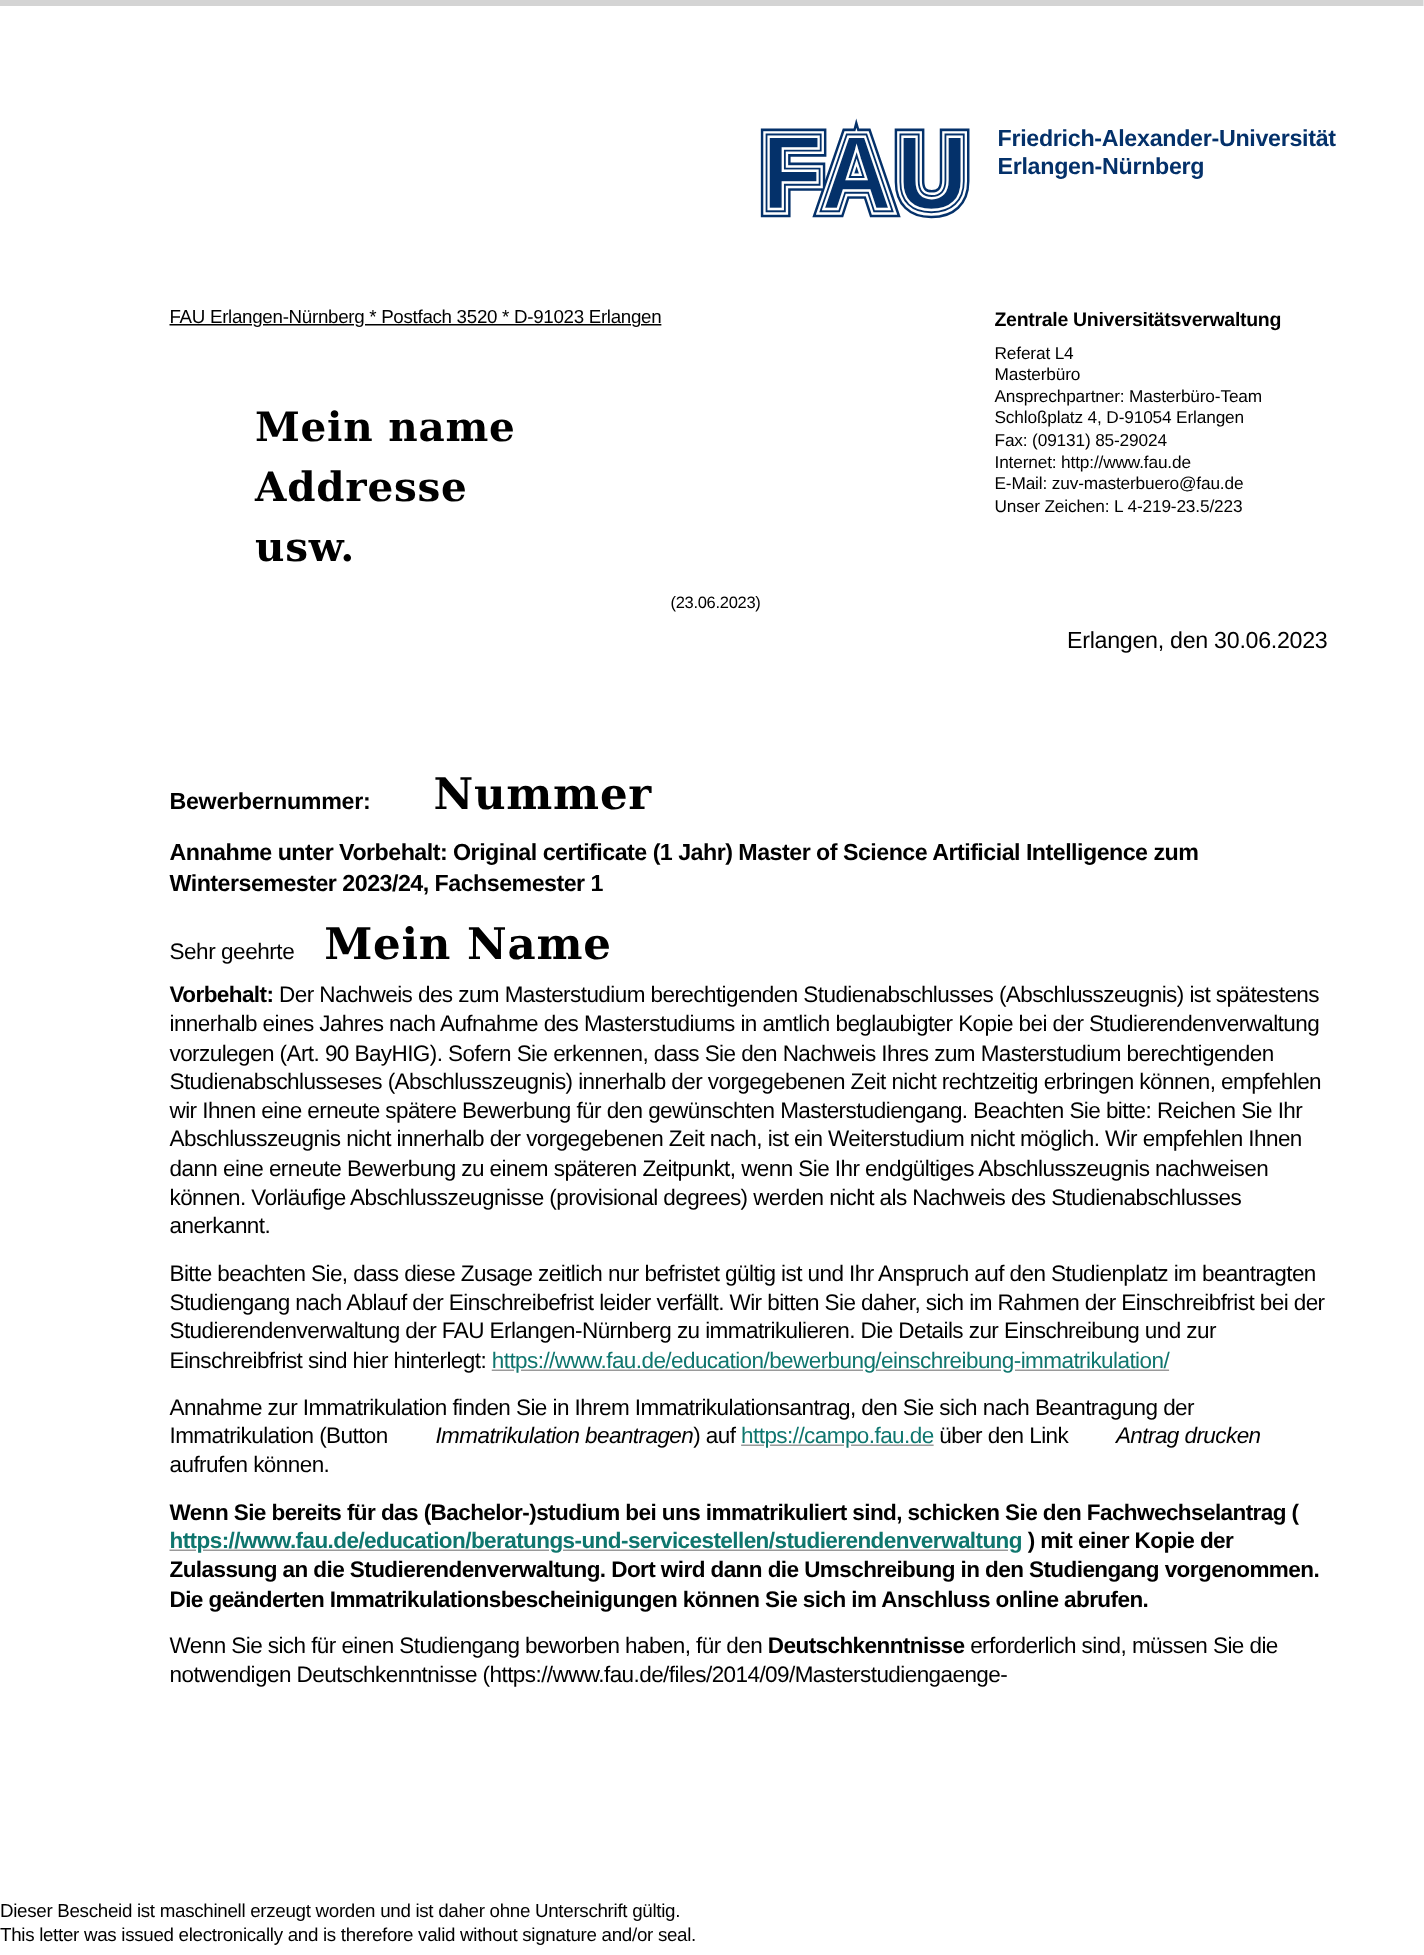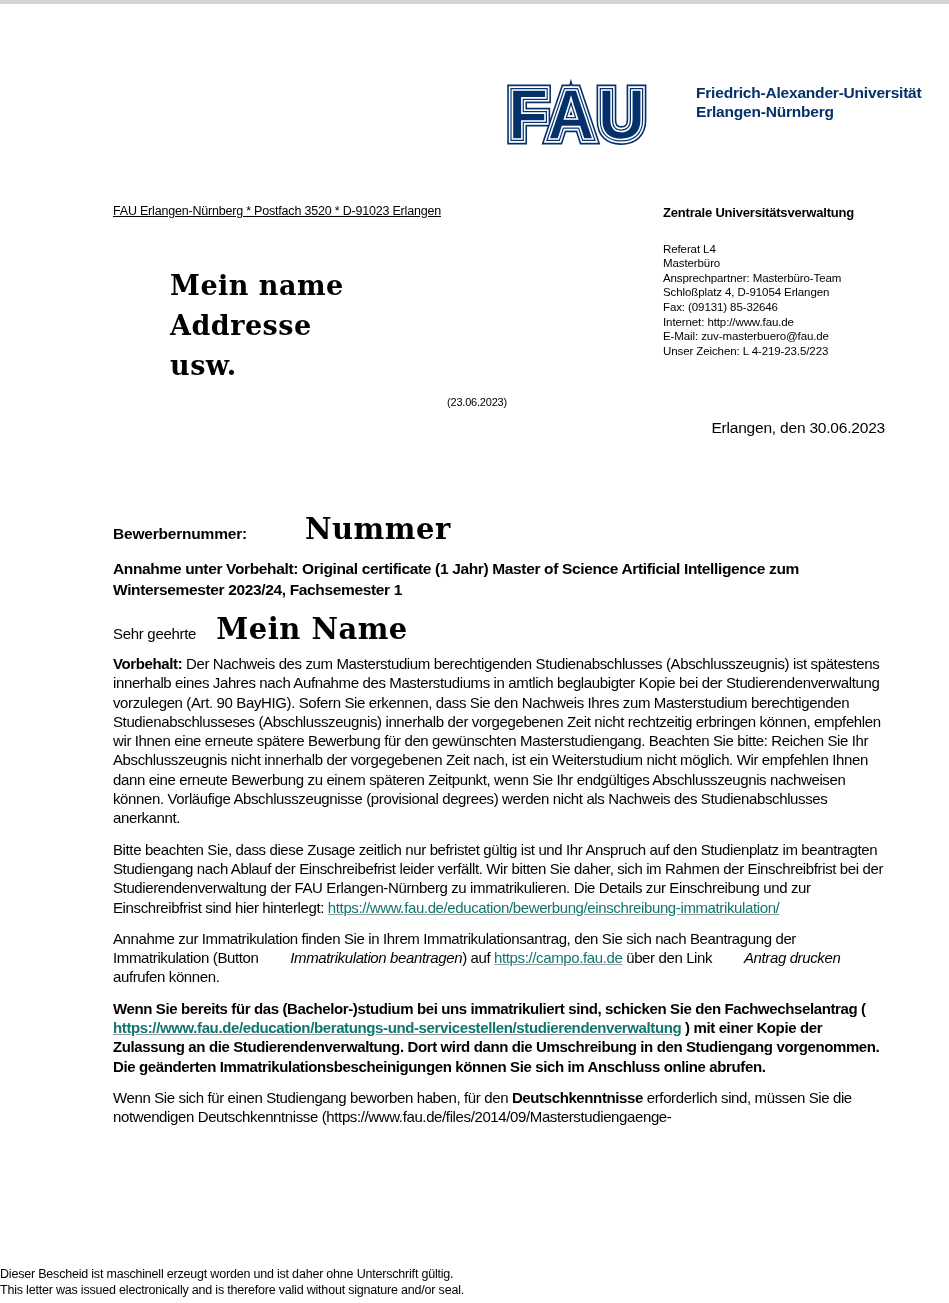--- a/index.html
+++ b/index.html
@@ -32,21 +32,20 @@
   }
   .logo-mark svg { display: block; }
   .logo-text {
     color: #04316a;
     font-weight: bold;
     font-size: 15.5px;
     line-height: 19px;
     padding-top: 7px;
     letter-spacing: -0.2px;
     white-space: nowrap;
-    margin-left: 31px;
   }
   
   .sender-line {
     position: absolute;
     left: 113px;
     top: 204px;
     font-size: 12.5px;
     letter-spacing: -0.2px;
     text-decoration: underline;
     white-space: nowrap;
@@ -55,21 +54,21 @@
     position: absolute;
     left: 663px;
     top: 206px;
     font-size: 11.5px;
     line-height: 14.6px;
     letter-spacing: -0.1px;
   }
   .contact-dept {
     font-weight: bold;
     font-size: 13px;
-    margin-bottom: 21px;
+    margin-bottom: 8px;
     letter-spacing: -0.2px;
   }
   
   .blackletter {
     font-family: "DejaVu Serif", serif;
     font-weight: bold;
     letter-spacing: 0.5px;
   }
   .recipient {
     position: absolute;
@@ -93,21 +92,21 @@
     font-size: 15.5px;
     letter-spacing: -0.2px;
   }
   
   .applicant-row {
     position: absolute;
     left: 113px;
     top: 512px;
     display: flex;
     align-items: baseline;
-    gap: 58px;
+    gap: 42px;
   }
   .applicant-label {
     font-weight: bold;
     font-size: 15.5px;
     letter-spacing: -0.2px;
   }
   .applicant-number { font-size: 29px; }
   
   .subject {
     position: absolute;
@@ -185,21 +184,21 @@
 </div>
 
 <div class="sender-line">FAU Erlangen-Nürnberg * Postfach 3520 * D-91023 Erlangen</div>
 
 <div class="contact-block">
   <div class="contact-dept">Zentrale Universitätsverwaltung</div>
   <div>Referat L4</div>
   <div>Masterbüro</div>
   <div>Ansprechpartner: Masterbüro-Team</div>
   <div>Schloßplatz 4, D-91054 Erlangen</div>
-  <div>Fax: (09131) 85-32646</div>
+  <div>Fax: (09131) 85-29024</div>
   <div>Internet: http://www.fau.de</div>
   <div>E-Mail: zuv-masterbuero@fau.de</div>
   <div>Unser Zeichen: L 4-219-23.5/223</div>
 </div>
 
 <div class="recipient blackletter">
   <div>Mein name</div>
   <div>Addresse</div>
   <div>usw.</div>
 </div>

